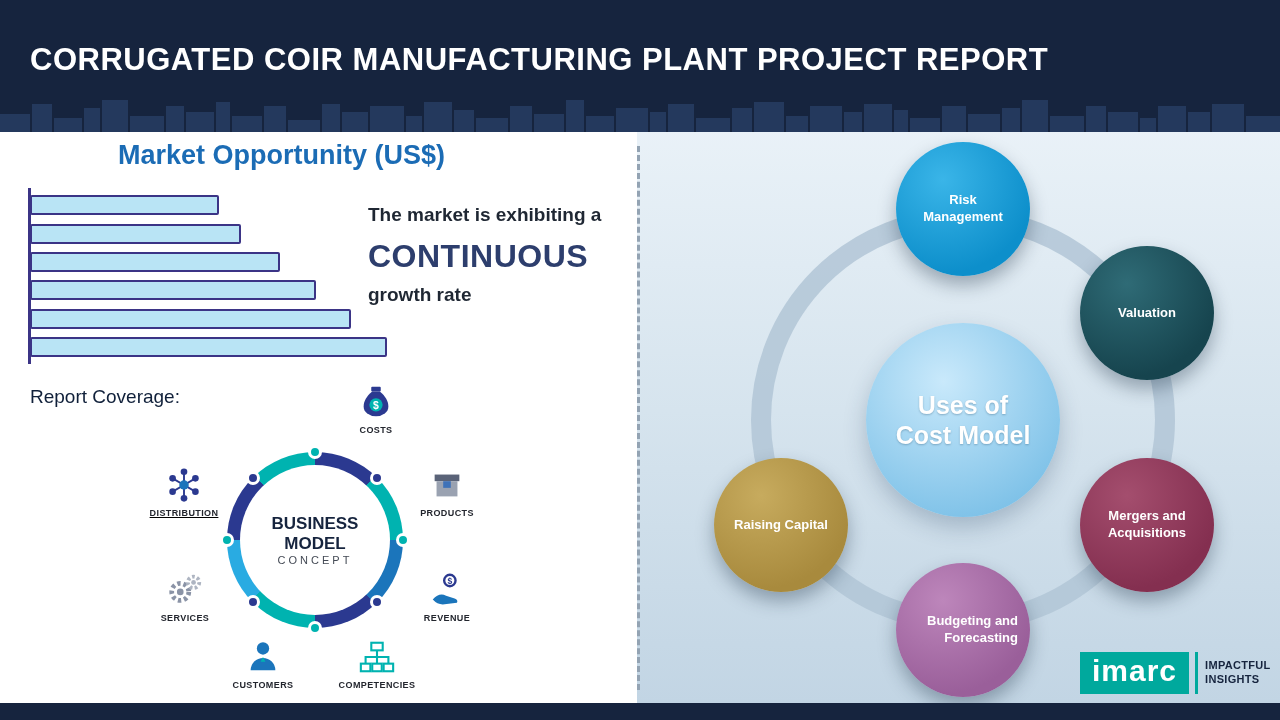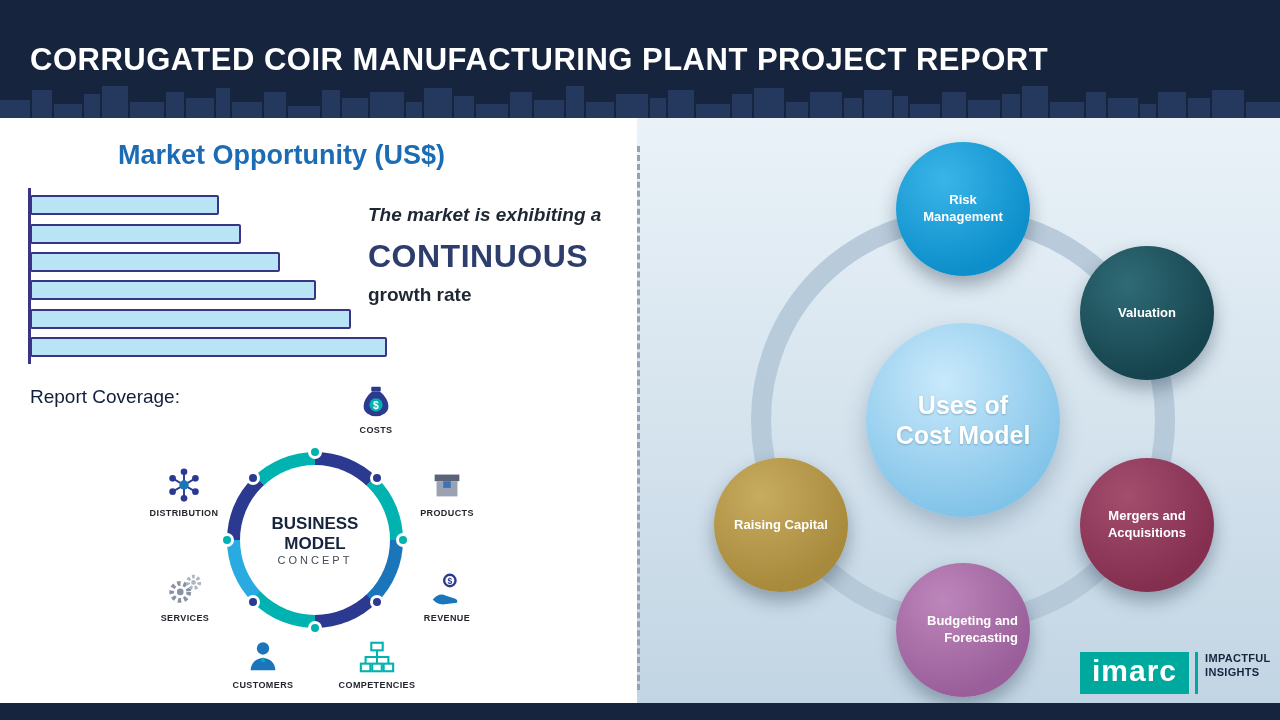--- a/index.html
+++ b/index.html
@@ -2,38 +2,38 @@
 <html><head>
 <meta charset="utf-8">
 <style>
   * { box-sizing: border-box; }
   html,body { margin:0; padding:0; }
   .page {
     position: relative; width: 1280px; height: 720px; overflow: hidden;
     background: #ffffff; font-family: "Liberation Sans", sans-serif;
   }
   
-  .topbar { position:absolute; left:0; top:0; width:1280px; height:118px; background:#16243e; }
+  .topbar { position:absolute; left:0; top:0; width:1280px; height:132px; background:#16243e; }
   .page-title {
     position:absolute; left:30px; top:42px; margin:0; color:#ffffff;
     font-size:31px; font-weight:bold; letter-spacing:.5px; white-space:nowrap;
   }
   .skyline { position:absolute; left:0; bottom:0; display:block; }
   
   .bg-left  { position:absolute; left:0;   top:118px; width:637px; height:585px; background:#ffffff; }
   .bg-right { position:absolute; left:637px; top:118px; width:643px; height:585px;
               background:linear-gradient(180deg,#eaf2f8 0%, #d6e4ee 50%, #c2d5e4 100%); }
   .divider { position:absolute; left:637px; top:146px; height:544px; width:0; border-left:3px dashed #93a3b3; }
   .bottombar { position:absolute; left:0; top:703px; width:1280px; height:17px; background:#16243e; }
   
   .section-title { position:absolute; left:118px; top:140px; font-size:27px; font-weight:bold; color:#1b6cb5; }
   .chart-axis { position:absolute; left:28px; top:188px; width:3px; height:176px; background:#3b3486; }
   .bar { position:absolute; left:30px; height:20px; border:2px solid #3b3486; border-radius:2px; background:#b9e4f5; }
   .b0{top:195px;} .b1{top:224px;} .b2{top:252px;} .b3{top:280px;} .b4{top:309px;} .b5{top:337px;}
-  .growth-1 { position:absolute; left:368px; top:204px; font-size:19px; font-weight:bold; color:#1f2733;font-style:italic; }
+  .growth-1 { position:absolute; left:368px; top:204px; font-size:19px; font-weight:bold; color:#1f2733; }
   .growth-2 { position:absolute; left:368px; top:238px; font-size:32px; font-weight:bold; color:#2d3e6d; letter-spacing:.5px; }
   .growth-3 { position:absolute; left:368px; top:284px; font-size:19px; font-weight:bold; color:#1f2733; }
   .coverage-label { position:absolute; left:30px; top:386px; font-size:19px; font-weight:normal; color:#10203a; }
   
   .bm-ring {
     position:absolute; left:227px; top:452px; width:176px; height:176px; border-radius:50%;
     background: conic-gradient(#2b3990 0% 12%, #00b3b0 12% 25%, #1b75bb 25% 38%, #2b3990 38% 50%,
                                #00b3b0 50% 63%, #29abe2 63% 75%, #2b3990 75% 88%, #00b3b0 88% 100%);
   }
   .bm-center {
@@ -60,21 +60,21 @@
   }
   .rnode {
     position:absolute; width:134px; height:134px; border-radius:50%;
     display:flex; align-items:center; justify-content:center; text-align:center;
     color:#ffffff; font-weight:bold; font-size:13px; line-height:1.3; padding:0 12px;
     box-shadow:0 9px 18px rgba(20,40,60,.35);
   }
   .n0{left:896px; top:142px;} .n1{left:1080px; top:246px;} .n2{left:1080px; top:458px;}
   .n3{left:896px; top:563px;text-align:right;} .n4{left:714px;  top:458px;} .n5{left:714px;  top:246px;}
   
-  .imarc { position:absolute; left:1080px; top:652px; display:flex; align-items:flex-start; }
+  .imarc { position:absolute; left:1080px; top:652px; display:flex; align-items:center; }
   .imarc-box { background:#00a99d; color:#ffffff; font-weight:bold; font-size:30px;
                letter-spacing:1px; padding:4px 12px 8px; line-height:1; }
   .imarc-sep { width:3px; height:42px; background:#00a99d; margin-left:6px; }
   .imarc-tag { margin-left:7px; font-size:11px; font-weight:bold; color:#16243e; line-height:1.25; letter-spacing:.3px; }
 </style>
 </head>
 <body>
 
 <div class="page">
 
@@ -173,21 +173,21 @@
   <div class="bm-item" style="left:328px;top:383px;">
     <svg viewBox="0 0 40 40" width="38" height="38">
       <rect x="15" y="4" width="10" height="5" rx="1" fill="#2b3990"></rect>
       <path d="M16 9 h8 c6 5 9 10 9 16 a13 10 0 0 1 -26 0 c0 -6 3 -11 9 -16 z" fill="#2b3990"></path>
       <circle cx="20" cy="23" r="7" fill="#00b3b0"></circle>
       <text x="20" y="27" text-anchor="middle" font-size="11" font-weight="bold" fill="#ffffff">$</text>
     </svg>
     <span class="bm-label">COSTS</span>
   </div>
 
-  <div class="bm-item" style="left:136px;top:466px;">
+  <div class="bm-item" style="left:136px;top:466px;text-decoration:underline;">
     <svg viewBox="0 0 40 40" width="38" height="38">
       <g stroke="#2b3990" stroke-width="2">
         <line x1="20" y1="20" x2="20" y2="6"></line>
           <line x1="20" y1="20" x2="32" y2="13"></line>
         <line x1="20" y1="20" x2="32" y2="27"></line>
           <line x1="20" y1="20" x2="20" y2="34"></line>
         <line x1="20" y1="20" x2="8" y2="27"></line>
           <line x1="20" y1="20" x2="8" y2="13"></line>
       </g>
       <circle cx="20" cy="20" r="5" fill="#1b75bb"></circle>

